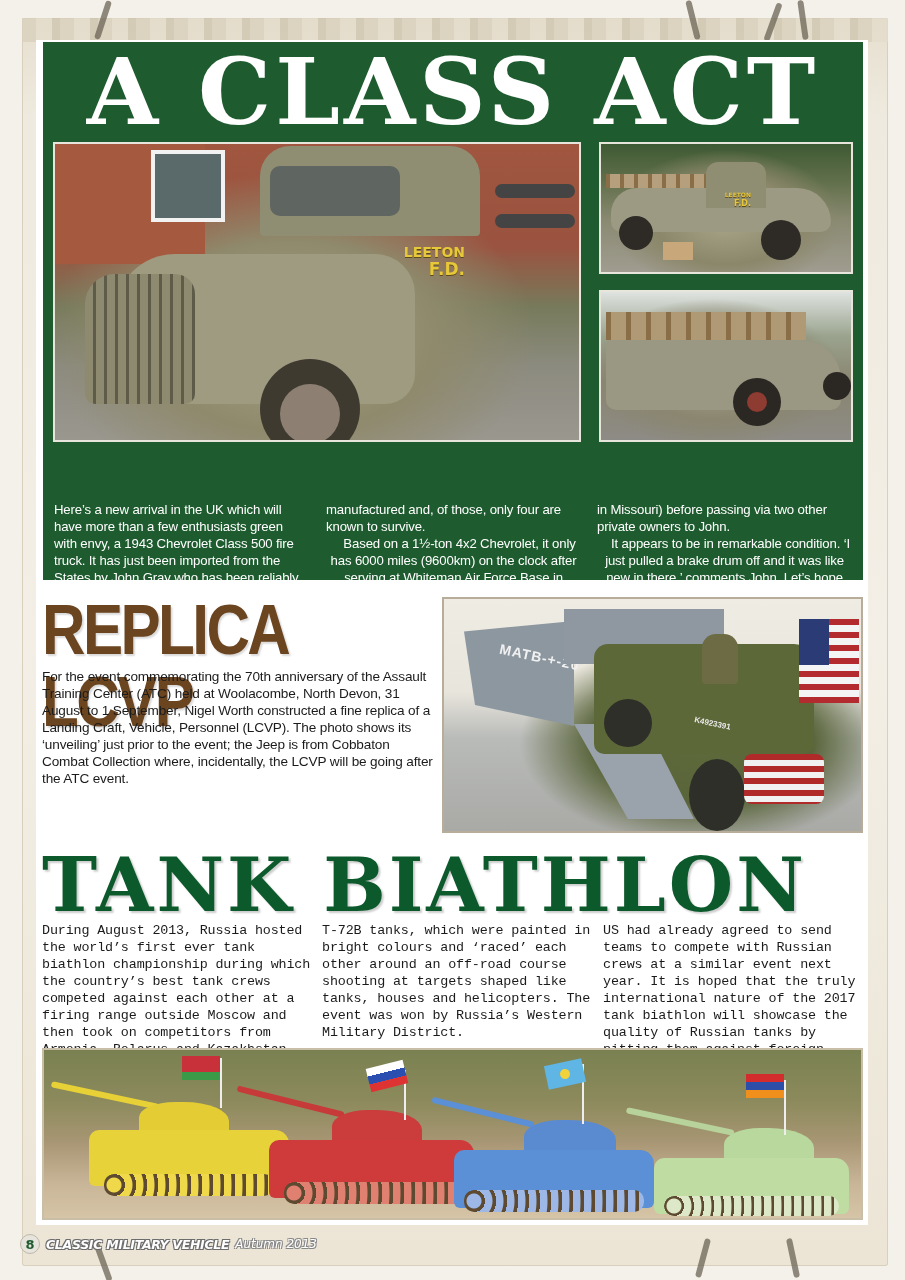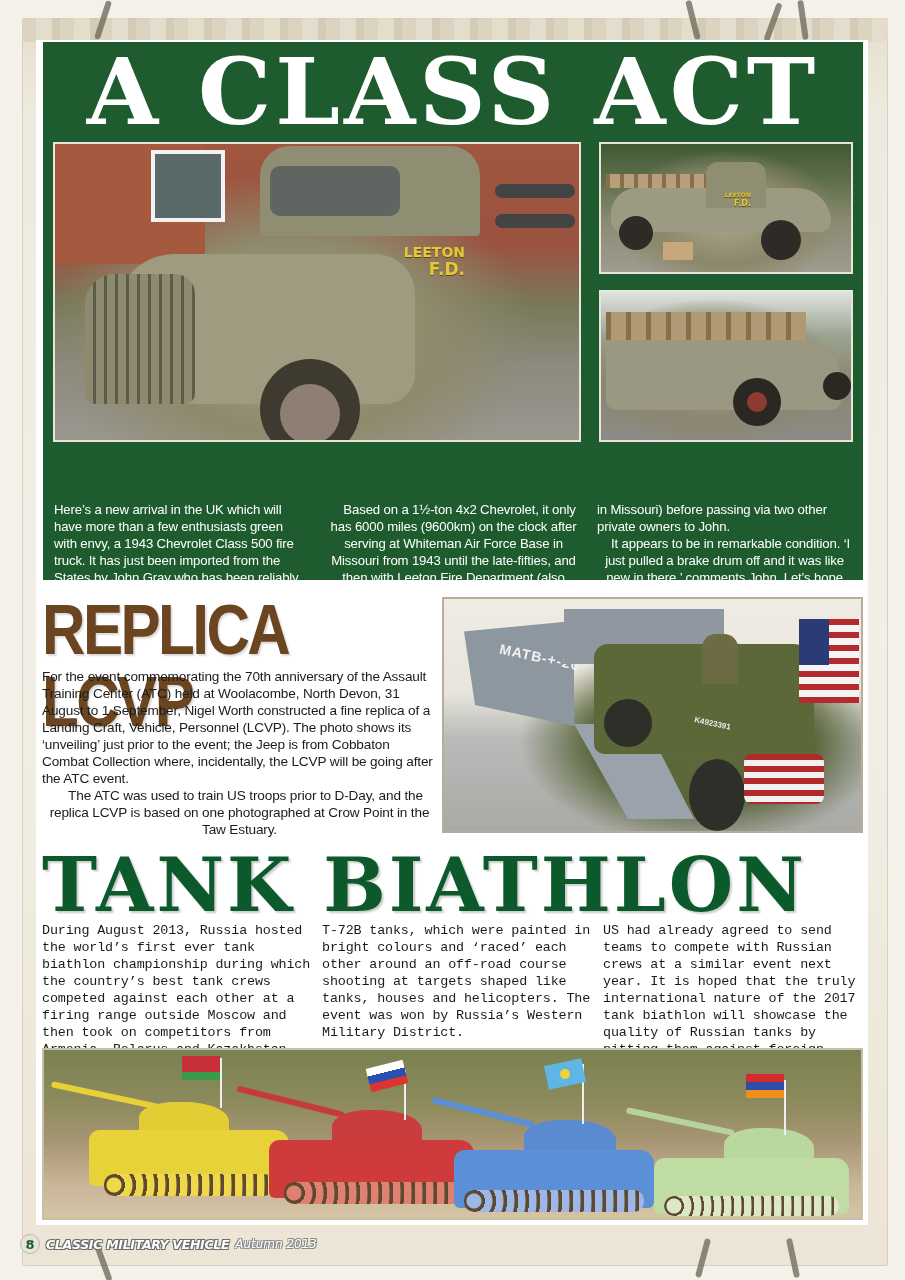--- a/index.html
+++ b/index.html
@@ -177,32 +177,32 @@
     <div style="position:absolute;left:5px;top:48px;width:235px;height:70px;background:#9a9882;border-radius:6px 40px 10px 10px;"></div>
     <div style="position:absolute;left:132px;top:86px;width:48px;height:48px;background:#2b2824;border-radius:50%;"></div>
     <div style="position:absolute;left:146px;top:100px;width:20px;height:20px;background:#8e3b32;border-radius:50%;"></div>
     <div style="position:absolute;left:222px;top:80px;width:28px;height:28px;background:#2b2824;border-radius:50%;"></div>
   </div>
 
   <div class="cols class-col" style="left:11px;">
     <p>Here’s a new arrival in the UK which will have more than a few enthusiasts green with envy, a 1943 Chevrolet Class 500 fire truck. It has just been imported from the States by John Gray who has been reliably informed that while 100 of the type were contracted, only 40 were actually</p>
   </div>
   <div class="cols class-col" style="left:283px;">
+    <p>manufactured and, of those, only four are known to survive.</p>
     <p class="indent">Based on a 1½-ton 4x2 Chevrolet, it only has 6000 miles (9600km) on the clock after serving at Whiteman Air Force Base in Missouri from 1943 until the late-fifties, and then with Leeton Fire Department (also</p>
   </div>
   <div class="cols class-col" style="left:554px;">
     <p>in Missouri) before passing via two other private owners to John.</p>
     <p class="indent">It appears to be in remarkable condition. ‘I just pulled a brake drum off and it was like new in there,’ comments John. Let’s hope we soon see it on the show circuit.</p>
   </div>
 </section>
 
 <h2 class="lcvp-title">REPLICA LCVP</h2>
 <div class="cols lcvp-text">
   <p>For the event commemorating the 70th anniversary of the Assault Training Center (ATC) held at Woolacombe, North Devon, 31 August to 1 September, Nigel Worth constructed a fine replica of a Landing Craft, Vehicle, Personnel (LCVP). The photo shows its ‘unveiling’ just prior to the event; the Jeep is from Cobbaton Combat Collection where, incidentally, the LCVP will be going after the ATC event.</p>
-  <p class="indent">The ATC was used to train US troops prior to D-Day, and the replica LCVP is based on one photographed at Crow Point in the Taw Estuary.</p>
 </div>
 <div class="photo photo-lcvp">
   <div style="position:absolute;left:20px;top:22px;width:110px;height:105px;background:#8d97a0;clip-path:polygon(0 10%,100% 0,100% 100%,10% 80%);"></div>
   <div style="position:absolute;left:55px;top:50px;color:#f1f1f1;font-weight:bold;font-size:14px;letter-spacing:1px;transform:rotate(12deg);">MATB-+-20</div>
   <div style="position:absolute;left:120px;top:10px;width:160px;height:55px;background:#8f98a1;"></div>
   <div style="position:absolute;left:130px;top:125px;width:120px;height:95px;background:#9aa3ac;clip-path:polygon(0 0,60% 0,100% 100%,45% 100%);"></div>
   <div style="position:absolute;left:150px;top:45px;width:220px;height:110px;background:#5d6839;border-radius:14px 20px 10px 10px;"></div>
   <div style="position:absolute;left:250px;top:120px;color:#e9e9e9;font-size:8px;font-weight:bold;transform:rotate(12deg);">K4923391</div>
   <div style="position:absolute;left:160px;top:100px;width:48px;height:48px;background:#2f2f2a;border-radius:50%;"></div>
   <div style="position:absolute;left:245px;top:160px;width:56px;height:72px;background:#2f2f2a;border-radius:50%;"></div>

